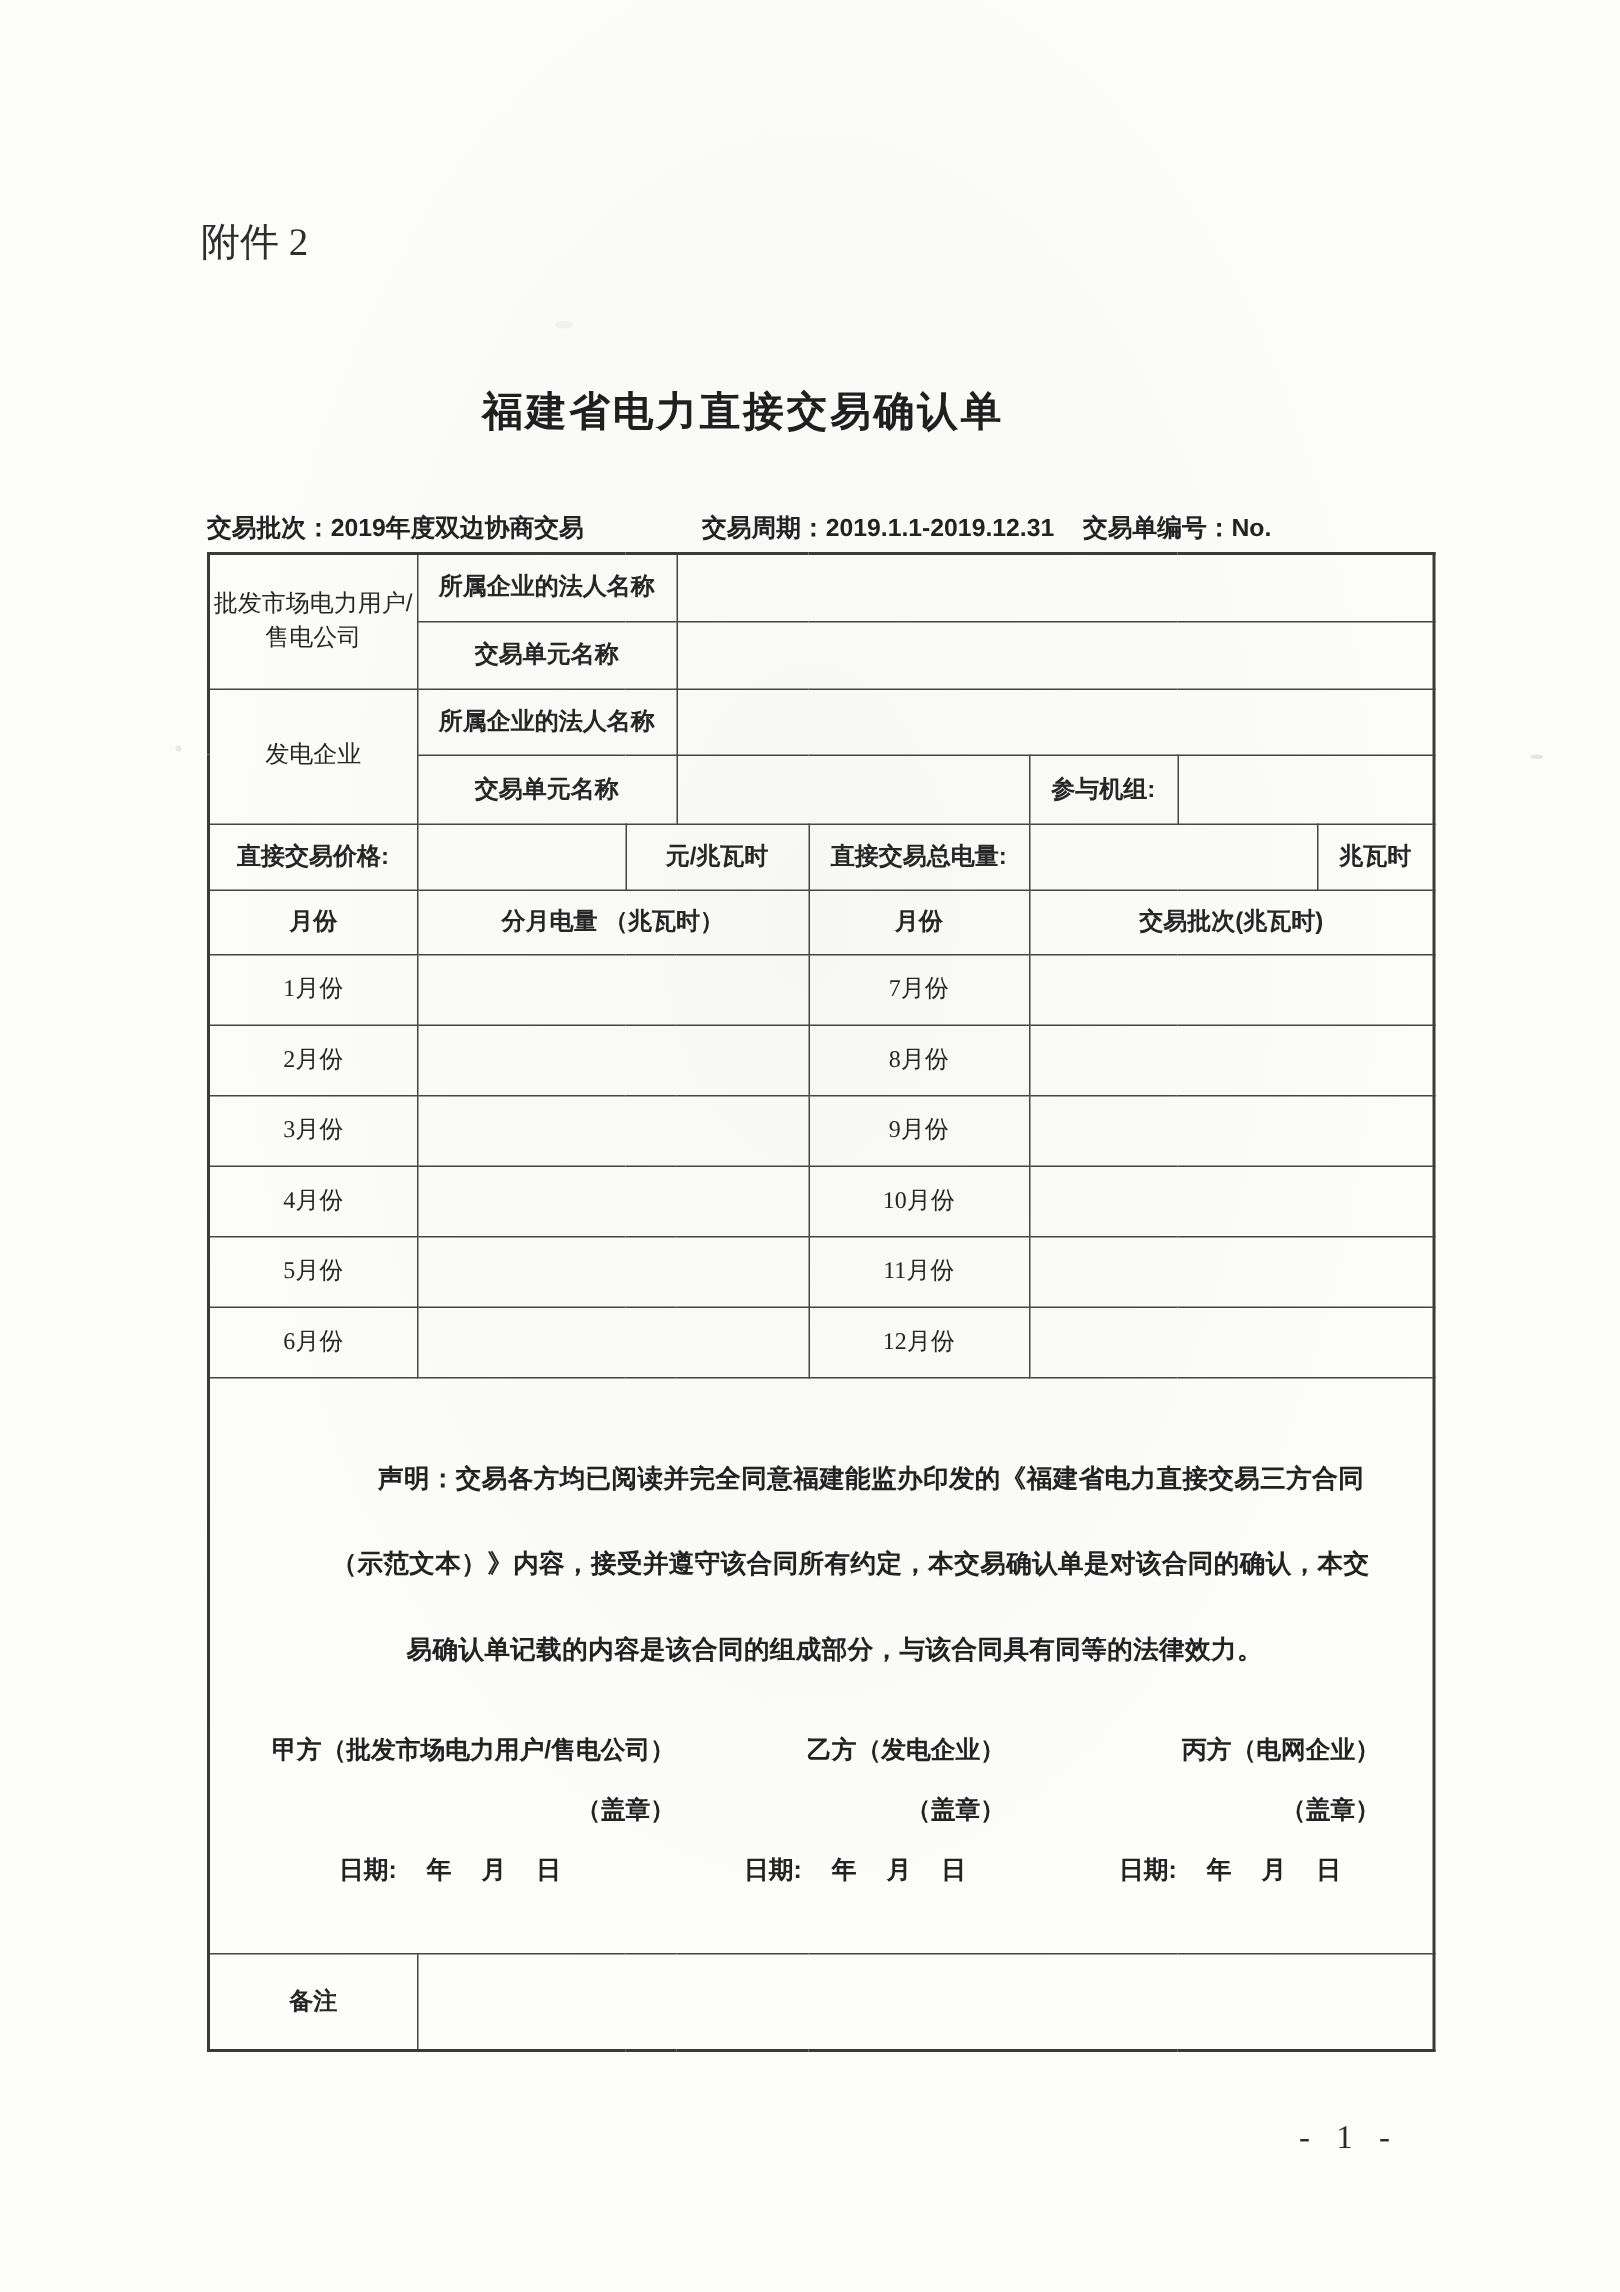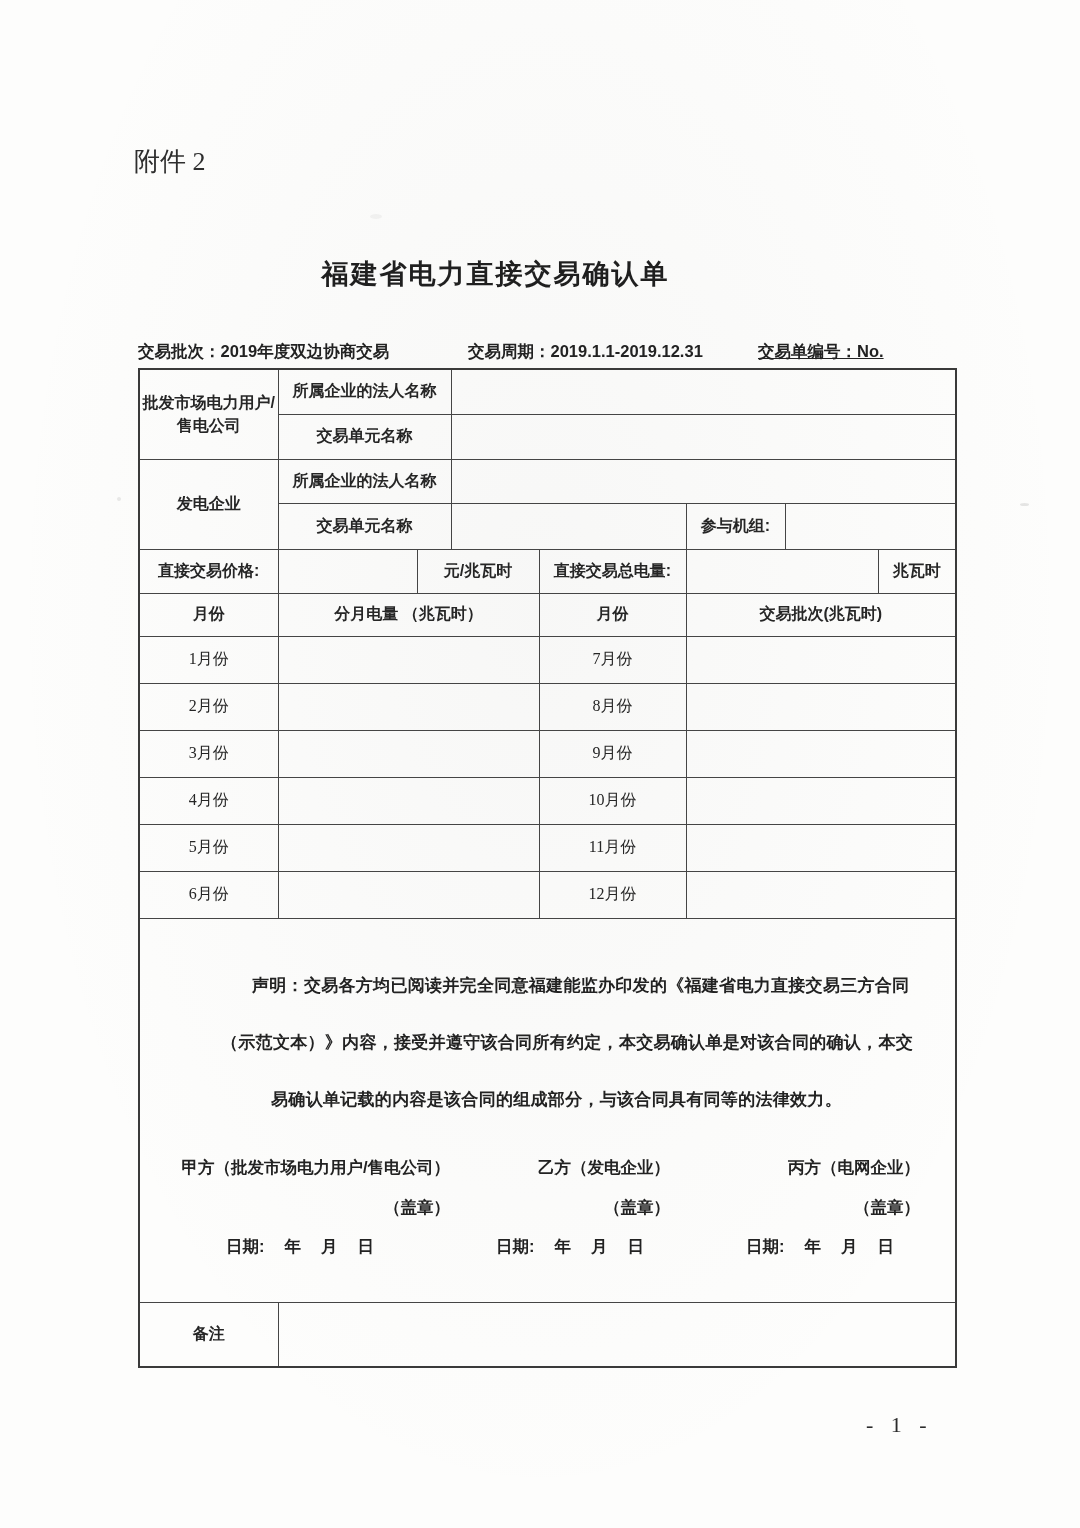--- a/index.html
+++ b/index.html
@@ -18,34 +18,34 @@
   }
   .title {
     position:absolute; left:0; top:256px; width:991px; margin:0;
     text-align:center; font-size:27px; font-weight:700; letter-spacing:2px; color:#1f1f1f;
   }
   .meta { position:absolute; top:341px; left:0; width:1040px; height:22px;
     font-size:16.5px; font-weight:700; color:#222;text-align:right; }
   .meta-item { position:absolute; white-space:nowrap; }
   .meta-batch  { left:138px; }
   .meta-period { left:452px;margin-left:16px; }
-  .meta-order  { left:758px;text-decoration:underline; }
+  .meta-order  { left:722px; }
 
   table.form {
     position:absolute; left:138px; top:368px;
     width:817px; table-layout:fixed; border-collapse:collapse;
     border:2px solid #3a3a3a;
   }
   table.form td {
     border:1.5px solid #454545;
     padding:0; text-align:center; vertical-align:middle;
     font-size:16px; color:#262626; overflow:hidden;
   }
   td.lbl  { font-weight:700; }
-  td.hdr  { font-weight:700; padding:0 5px; line-height:1.45; }
+  td.hdr  { font-weight:400; padding:0 5px; line-height:1.45; }
   td.month{ font-family:"Liberation Serif", serif; font-size:16.5px;margin-top:16px; }
   tr.h45{height:45px} tr.h44{height:44px} tr.h46{height:46px} tr.h43{height:43px}
   tr.h47{height:47px} tr.h383{height:383px} tr.h65{height:65px}
 
   td.free { position:relative; height:383px; vertical-align:top; }
   .declaration {
     position:absolute; left:62px; top:38px; width:690px;
     font-size:17px; font-weight:700; color:#222; letter-spacing:0.3px;
   }
   .dec-line { line-height:57px; white-space:nowrap;margin-left:19px; }

